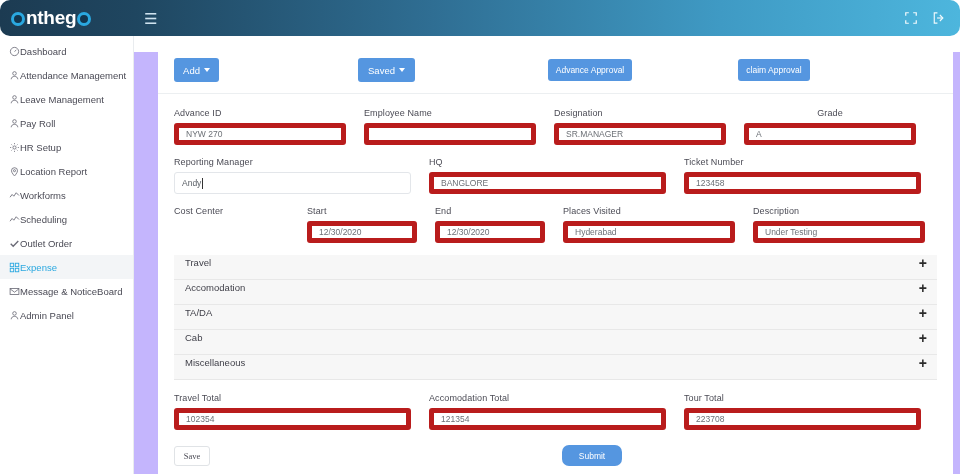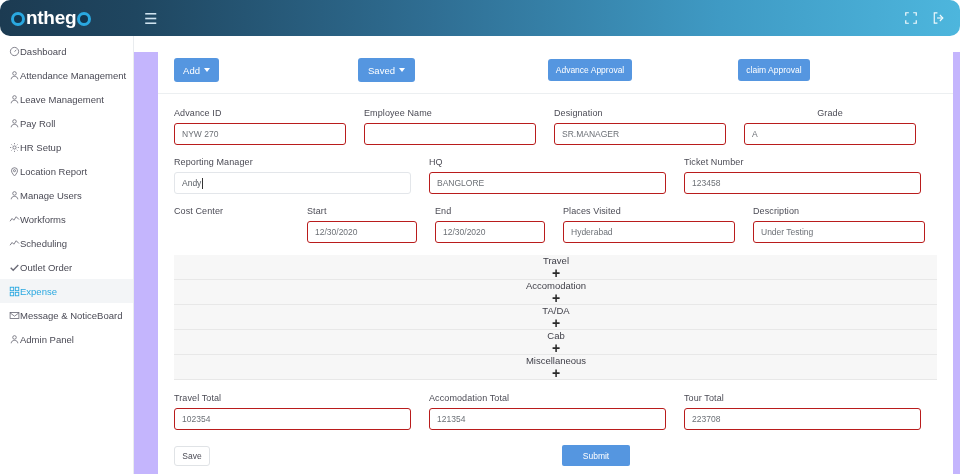--- a/index.html
+++ b/index.html
@@ -87,21 +87,21 @@
 
   
   .form { padding: 14px 16px 0 16px; }
   .row { display: flex; margin-bottom: 12px; }
   .fld { display: flex; flex-direction: column; }
   .lbl {
     font-size: 9px; color: #4b4b55; margin-bottom: 5px; font-weight: 400;
     letter-spacing: .1px;
   }
   .inp {
-    height: 22px; border: 1px solid #b91c1c; border-radius: 3px;
+    height: 22px; border: 5px solid #b91c1c; border-radius: 3px;
     background: #fff; font-size: 8.5px; color: #6c7076; padding: 0 7px;
     font-family: "Liberation Sans", sans-serif; outline: none; width: 100%;
   }
   .inp::placeholder { color: #b9bdc2; }
   .caretline {
     display: inline-block; width: 1px; height: 11px; background: #333;
     vertical-align: middle; margin-left: 1px;
   }
   .fakeinput {
     height: 22px; border: 1px solid #e3e6ea; border-radius: 3px; background: #fff;
@@ -123,39 +123,39 @@
   .spinner .arr {
     width: 0; height: 0; border-left: 3px solid transparent;
     border-right: 3px solid transparent; border-top: 3.5px solid #8b9097;
   }
 
   
   .accordion { margin: 4px 16px 0 16px; }
   .acc-row {
     display: flex; align-items: center; justify-content: space-between;
     height: 25px; background: #f7f7f7; border-bottom: 1px solid #e8e8e8;
-    padding: 0 10px 9px 11px; cursor: pointer; flex-direction: column;
+    padding: 0 10px 9px 11px; cursor: pointer;
   }
   .acc-title { font-size: 9.5px; color: #3f3f48; }
   .acc-plus { font-size: 14px; color: #2a2a2a; font-weight: 700; line-height: 1; }
 
   
   .totals { padding: 13px 16px 0 16px; }
 
   
   .footer { position: relative; height: 44px; margin: 6px 16px 0 16px; }
   .btn-save {
     position: absolute; left: 0; top: 8px; width: 36px; height: 20px;
     background: #fff; border: 1px solid #e0e3e6; border-radius: 3px;
     font-size: 8.5px; color: #4b4b55; cursor: pointer;
-    font-family: Liberation Sans, sans-serif;
+    font-family: Liberation Serif, serif;
   }
   .btn-submit {
-    position: absolute; left: 388px; top: 7px; width: 68px; height: 21px;
-    background: #5596e0; color: #fff; border: none; border-radius: 2px;
+    position: absolute; left: 388px; top: 7px; width: 60px; height: 21px;
+    background: #5596e0; color: #fff; border: none; border-radius: 7px;
     font-size: 8.5px; cursor: pointer; font-family: "Liberation Sans", sans-serif;
   }
 </style>
 </head>
 <body>
 
 <div class="app">
 
   <div class="header">
     <div class="logo-box">
@@ -238,29 +238,20 @@
     <div class="nav-item">
       <span class="ico">
         <svg viewBox="0 0 16 16" width="11" height="11" fill="none" stroke="currentColor" stroke-width="1.2">
           <path d="M8 14.5s4.4-4.6 4.4-7.6A4.4 4.4 0 1 0 3.6 6.9C3.6 9.9 8 14.5 8 14.5z"></path>
           <circle cx="8" cy="6.8" r="1.5"></circle>
         </svg>
       </span>
       <span>Location Report</span>
     </div>
 
-    <div class="nav-item">
-      <span class="ico">
-        <svg viewBox="0 0 16 16" width="11" height="11" fill="none" stroke="currentColor" stroke-width="1.2">
-          <circle cx="8" cy="5" r="2.6"></circle>
-            <path d="M3.2 13.5c0-2.7 2.1-4.2 4.8-4.2s4.8 1.5 4.8 4.2"></path>
-        </svg>
-      </span>
-      <span>Manage Users</span>
-    </div>
 
     <div class="nav-item">
       <span class="ico">
         <svg viewBox="0 0 16 16" width="11" height="11" fill="none" stroke="currentColor" stroke-width="1.3">
           <path d="M1.5 10.5l3-4 2.5 2.5 3.5-5 4 4"></path>
         </svg>
       </span>
       <span>Workforms</span>
     </div>
 

